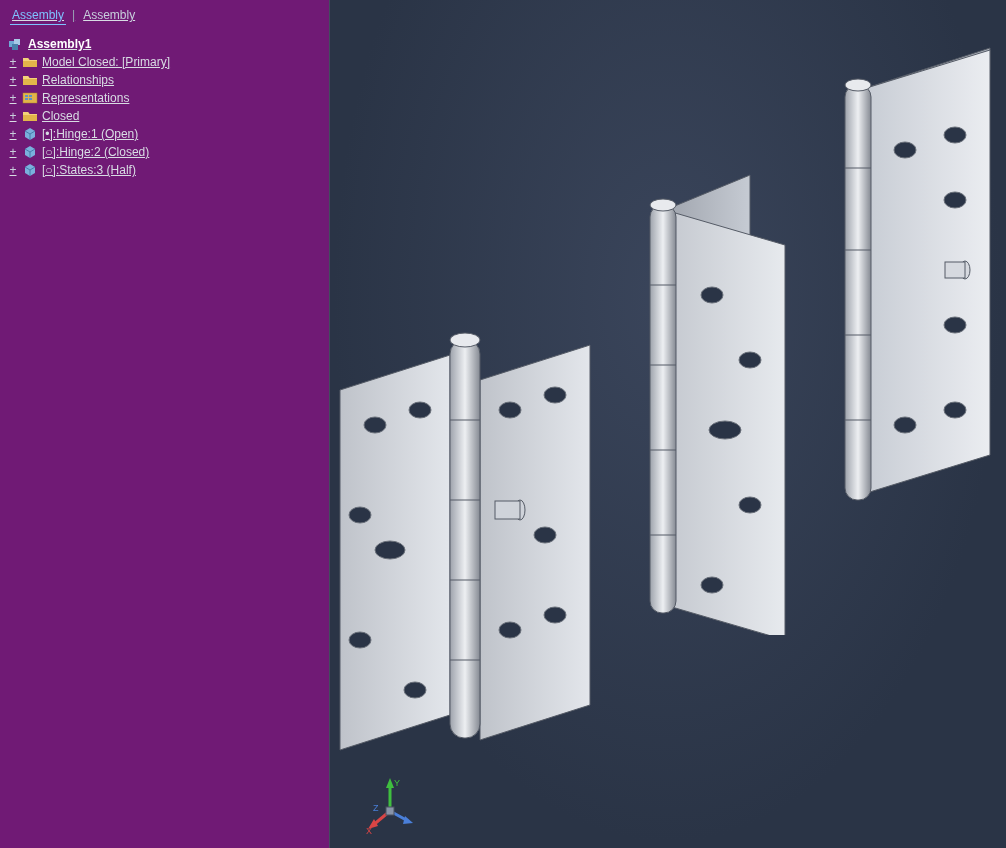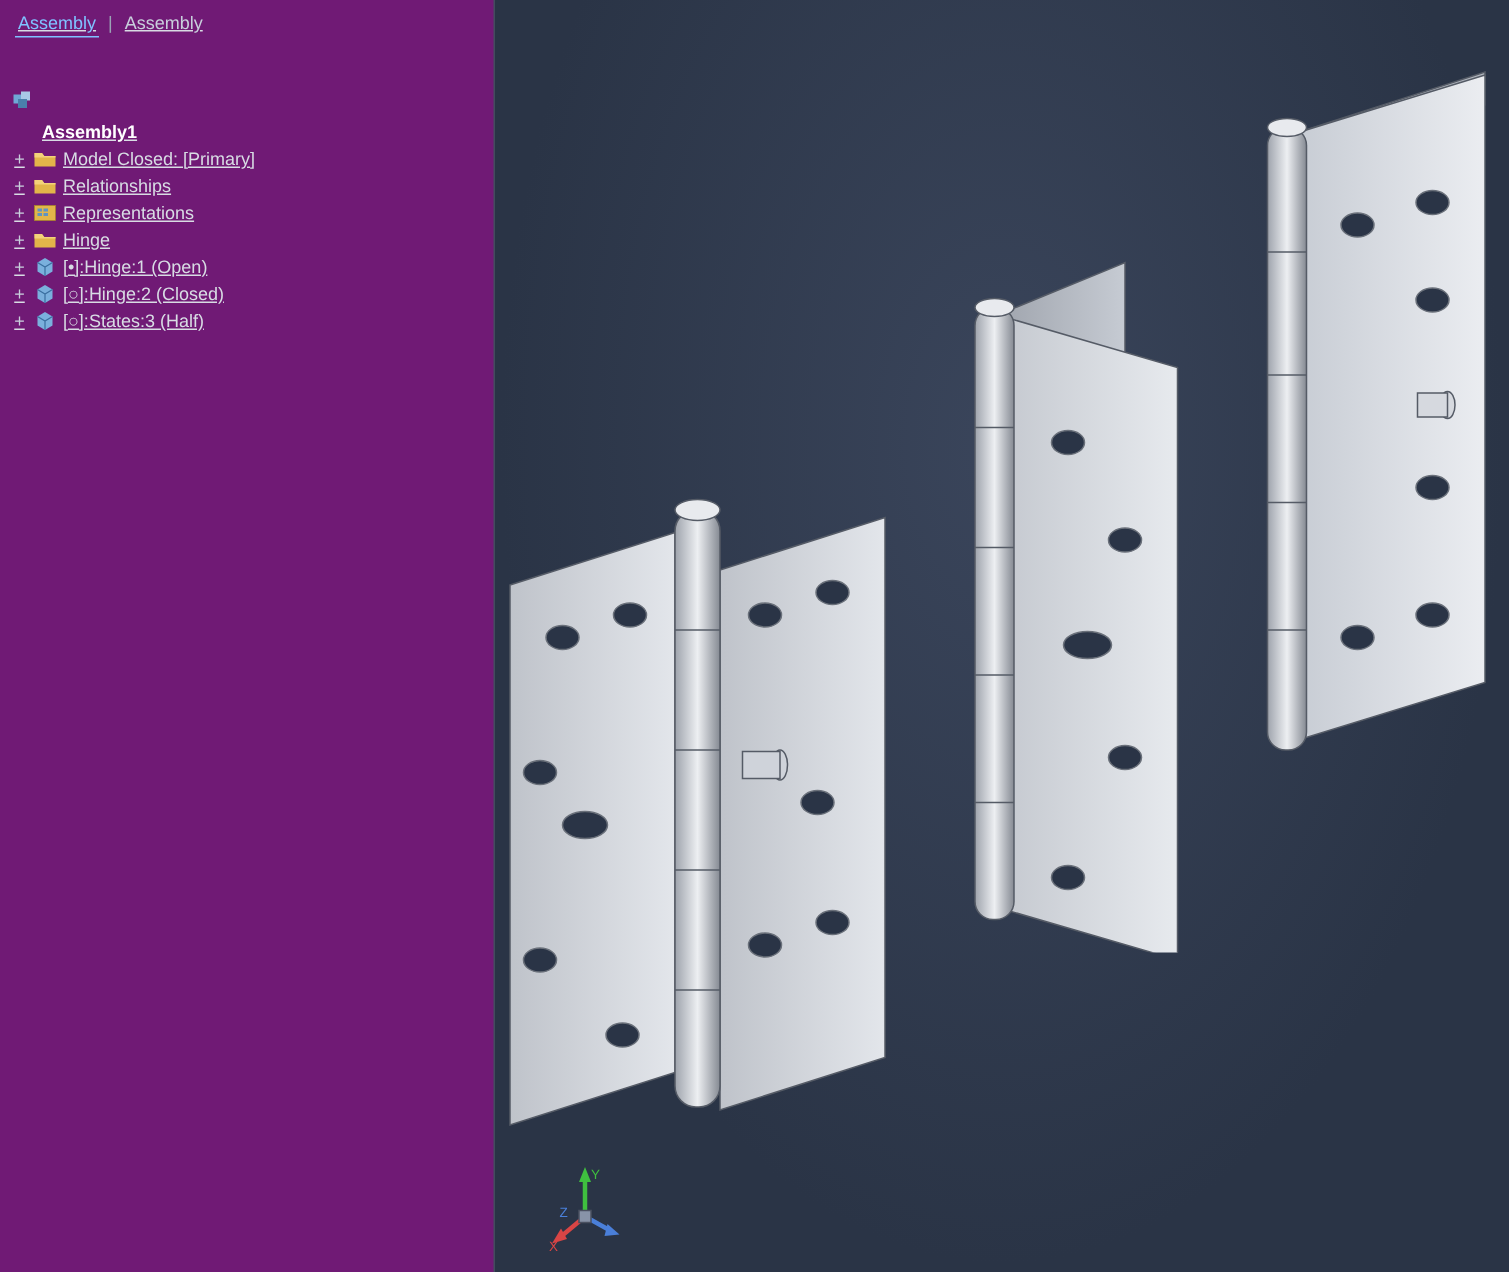--- a/index.html
+++ b/index.html
@@ -47,21 +47,21 @@
     padding: 6px 6px;
   }
   .tree-row {
     display: flex;
     align-items: center;
     gap: 4px;
     padding: 2px 0 2px 2px;
     white-space: nowrap;
     cursor: default;
   }
-  .tree-row.root .label { font-weight: bold; color: #fff; margin-top: 44px; }
+  .tree-row.root .label { font-weight: bold; color: #fff; }
   .expand {
     width: 10px;
     text-align: center;
     color: #c8cedc;
     font-size: 12px;
     line-height: 12px;
   }
   .tree-icon {
     width: 16px;
     height: 14px;
@@ -152,21 +152,21 @@
       </div>
 
       <div class="tree-row">
         <span class="expand">+</span>
         <span class="tree-icon">
           <svg width="16" height="14" viewBox="0 0 16 14">
               <path d="M1 3h5l1.5 2H15v7H1z" fill="#e2b54a"></path>
               <path d="M1 3h5l1.5 2H15v1H1z" fill="#f3d27a"></path>
             </svg>
         </span>
-        <span class="label">Hinge</span>
+        <span class="label">Closed</span>
       </div>
 
       <div class="tree-row">
         <span class="expand">+</span>
         <span class="tree-icon">
           <svg width="16" height="14" viewBox="0 0 16 14">
             <path d="M3 4 L8 1 L13 4 L13 10 L8 13 L3 10 Z" fill="#7ab0dd"></path>
             <path d="M3 4 L8 7 L13 4 M8 7 L8 13" stroke="#3a6fa0" stroke-width="0.8" fill="none"></path>
           </svg>
         </span>

